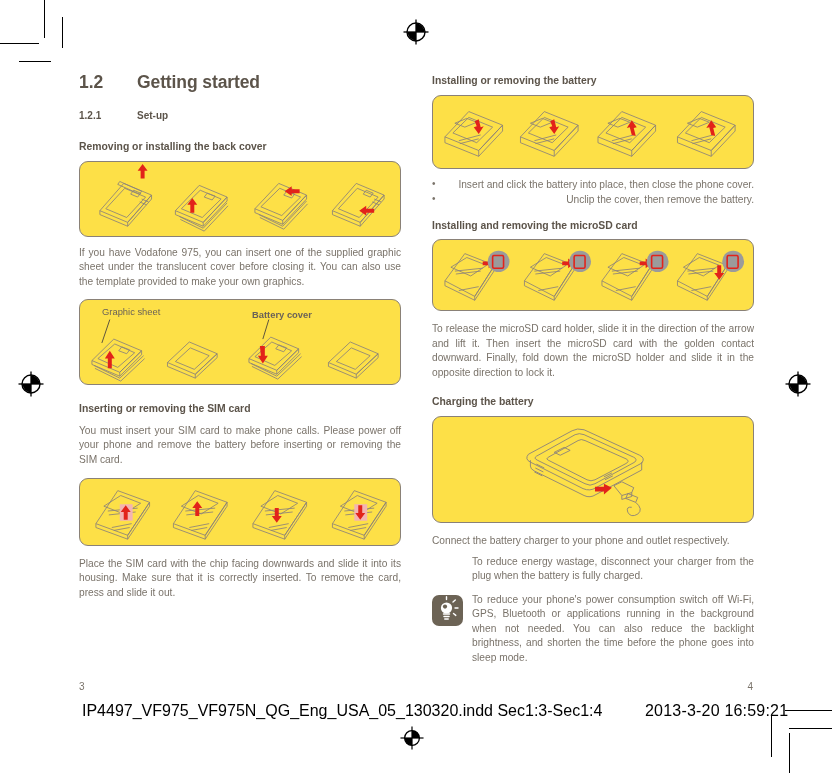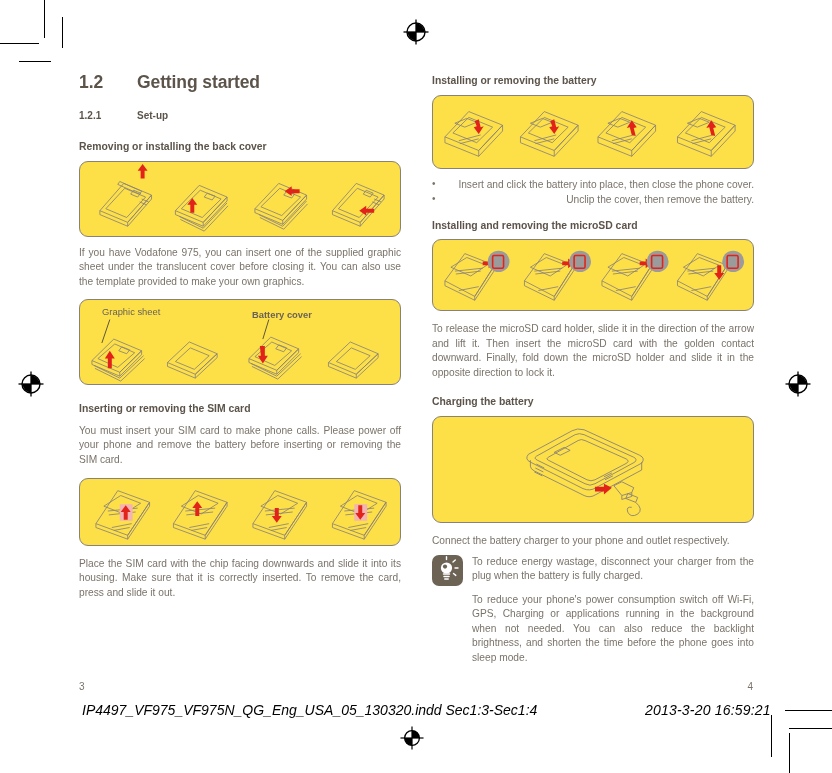--- a/index.html
+++ b/index.html
@@ -110,20 +110,21 @@
     position: absolute;
     color: #6a6258;
     font-size: 9.4px;
     white-space: nowrap;
   }
 
   
   .tip {
     display: flex;
     margin-top: 6px;
+    align-items: center;
   }
   .tipicon {
     width: 31px;
     height: 31px;
     flex: 0 0 31px;
     border-radius: 7px;
     background: #6c6355;
     margin-right: 9px;
     position: relative;
   }
@@ -137,24 +138,23 @@
     color: #7a736a;
     font-size: 10px;
   }
   .folio-l { left: 79px; top: 681px; }
   .folio-r { right: 79px; top: 681px; }
 
   .imprint {
     position: absolute;
     top: 702px;
     font-family: "Liberation Sans", sans-serif;
-    font-size: 14px;
+    font-size: 16px;
     color: #000;
     white-space: nowrap;
-    font-style: italic;
   }
   .imprint-file { left: 82px; }
   .imprint-date { left: 645px; letter-spacing: 0.2px; }
 </style>
 </head>
 <body>
 
 <div class="page">
 
   <div>
@@ -539,21 +539,21 @@
             <path d="M14.5 4.5 L14.5 1.8" stroke="#ffffff" stroke-width="1.4"></path>
             <path d="M21 7 L23.3 5" stroke="#ffffff" stroke-width="1.4"></path>
             <path d="M23 13 L26 13" stroke="#ffffff" stroke-width="1.4"></path>
             <path d="M21.5 18.5 L23.8 20.4" stroke="#ffffff" stroke-width="1.4"></path>
           </g>
           <circle cx="13" cy="11.6" r="2.1" fill="#6c6355"></circle>
         </svg>
       </div>
       <div class="tipbody">
         <p class="body" style="margin:0 0 9px 0;">To reduce energy wastage, disconnect your charger from the plug when the battery is fully charged.</p>
-        <p class="body" style="margin:0;">To reduce your phone's power consumption switch off Wi-Fi, GPS, Charging or applications running in the background when not needed. You can also reduce the backlight brightness, and shorten the time before the phone goes into sleep mode.</p>
+        <p class="body" style="margin:0;">To reduce your phone's power consumption switch off Wi-Fi, GPS, Bluetooth or applications running in the background when not needed. You can also reduce the backlight brightness, and shorten the time before the phone goes into sleep mode.</p>
       </div>
     </div>
   </div>
 
   <div class="folio folio-l">3</div>
   <div class="folio folio-r">4</div>
 
   <div class="imprint imprint-file">IP4497_VF975_VF975N_QG_Eng_USA_05_130320.indd   Sec1:3-Sec1:4</div>
   <div class="imprint imprint-date">2013-3-20   16:59:21</div>
 

